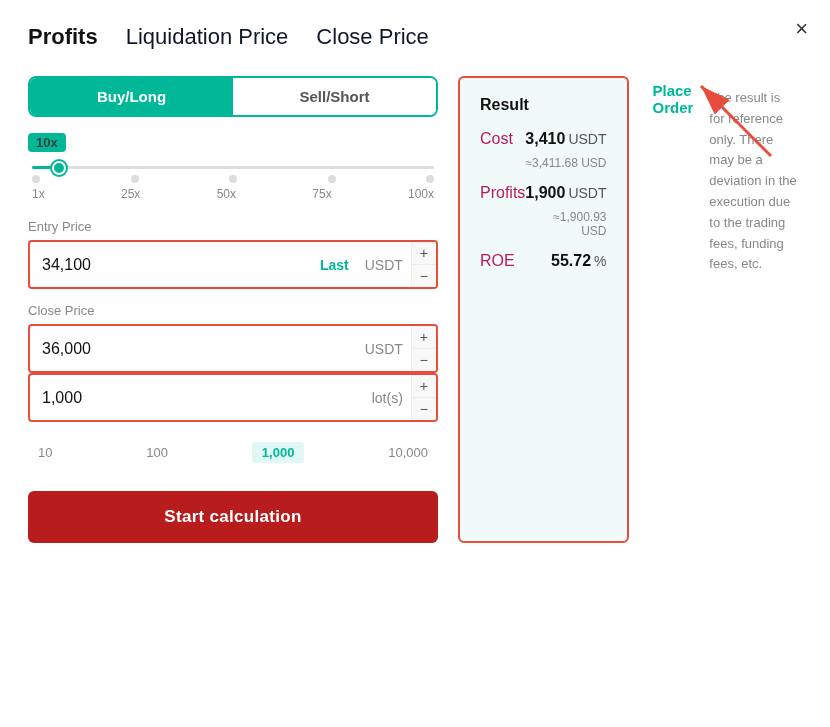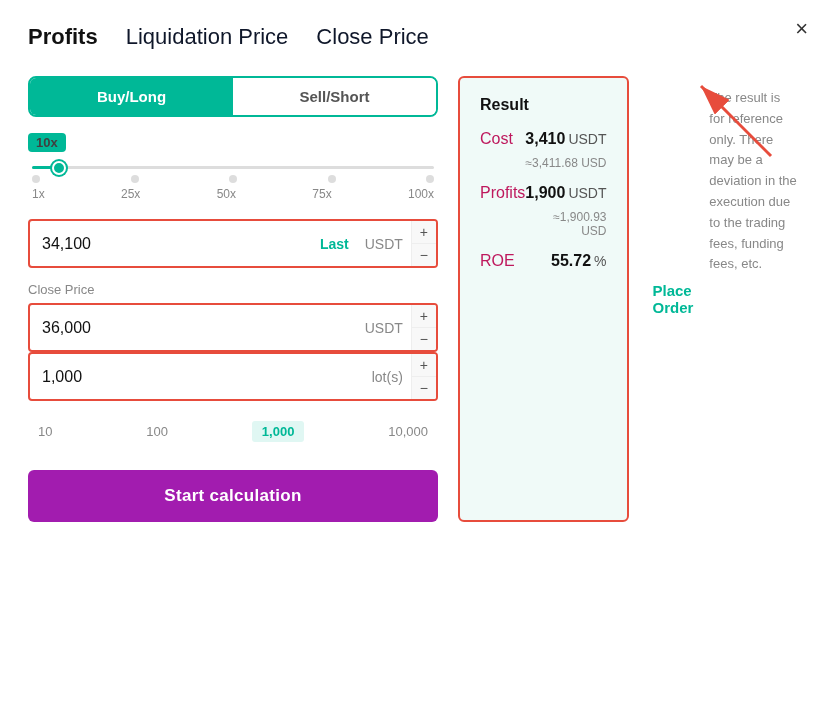--- a/index.html
+++ b/index.html
@@ -214,21 +214,21 @@
       background: #e0f7f3;
       color: #00b897;
       font-weight: 600;
     }
     
     .calc-btn {
       display: block;
       width: 100%;
       margin-top: 28px;
       padding: 16px;
-      background: #a21caf;
+      background: #b91c1c;
       color: #fff;
       border: none;
       border-radius: 6px;
       font-size: 17px;
       font-weight: 700;
       cursor: pointer;
       letter-spacing: 0.3px;
     }
     
     .right-panel {
@@ -280,21 +280,20 @@
     .result-unit {
       font-size: 14px;
       font-weight: 400;
       color: #555;
       margin-left: 3px;
     }
     .place-order-btn {
       display: flex;
       justify-content: flex-end;
       padding: 6px 0;
-      align-items: center;
     }
     .place-order-btn a {
       color: #00b897;
       font-size: 15px;
       font-weight: 600;
       text-decoration: none;
       cursor: pointer;
     }
     .disclaimer {
       font-size: 13px;
@@ -342,20 +341,21 @@
           <div class="slider-labels">
             <span>1x</span>
             <span>25x</span>
             <span>50x</span>
             <span>75x</span>
             <span>100x</span>
           </div>
         </div>
       </div>
 
+      <div class="field-label">Entry Price</div>
       <div class="input-row">
         <input class="input-field" type="text" value="34,100" style="">
         <span class="input-suffix green">Last</span>
         <span class="input-suffix">USDT</span>
         <div class="inc-dec">
           <button>+</button>
           <button>−</button>
         </div>
       </div>
 

